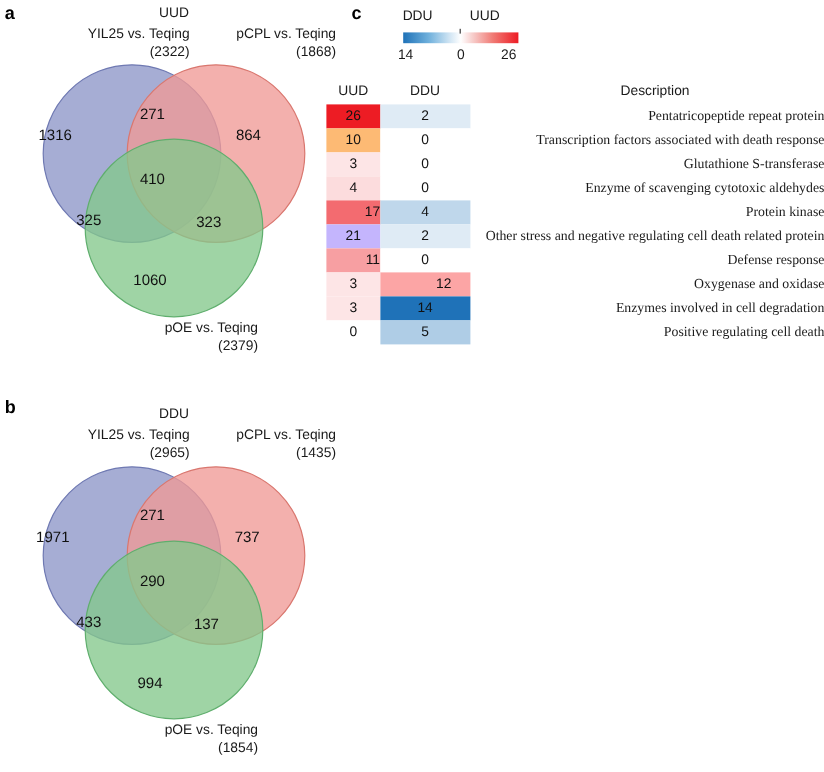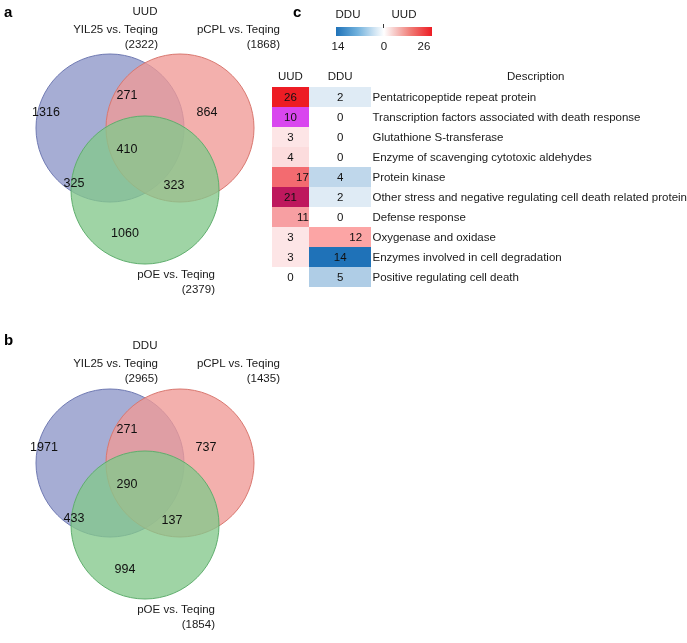--- a/index.html
+++ b/index.html
@@ -103,25 +103,26 @@
     vertical-align: middle;
     background-clip: padding-box;
   }
   td.num {
     width: 46px;
     text-align: center;
     font-size: 11.5px;
     color: #111111;
   }
   td.desc {
-    text-align: left;
-    padding-left: 1px;
-    white-space: nowrap;
-    font-size: 11.5px;
-    color: #1a1a1a;
+    text-align: right;
+    padding-left: 13px;
+    white-space: nowrap;
+    font-size: 11.5px;
+    color: #1a1a1a;
+    font-family: Liberation Serif, serif;
   }
   th.num-h { width: 46px; text-align: center; }
   th.desc-h { text-align: center; padding-left: 13px; }
 </style>
 </head>
 <body>
 
 <div class="figure">
 
   <div class="panel-label" style="left:4px; top:4px;">a</div>
@@ -221,41 +222,41 @@
         <th class="desc-h">Description</th>
       </tr>
     </thead>
     <tbody id="heat-body">
         <tr>
           <td class="num" style="background: rgb(237, 28, 36);">26</td>
           <td class="num" style="background: rgb(223, 235, 245);">2</td>
           <td class="desc">Pentatricopeptide repeat protein</td>
         </tr>
         <tr>
-          <td class="num" style="background: #d946ef;">10</td>
+          <td class="num" style="background: #fdba74;">10</td>
           <td class="num" style="background: rgb(255, 255, 255);">0</td>
           <td class="desc">Transcription factors associated with death response</td>
         </tr>
         <tr>
           <td class="num" style="background: rgb(253, 229, 230);">3</td>
           <td class="num" style="background: rgb(255, 255, 255);">0</td>
           <td class="desc">Glutathione S-transferase</td>
         </tr>
         <tr>
           <td class="num" style="background: rgb(252, 220, 221);">4</td>
           <td class="num" style="background: rgb(255, 255, 255);">0</td>
           <td class="desc">Enzyme of scavenging cytotoxic aldehydes</td>
         </tr>
         <tr>
           <td class="num" style="background: rgb(243, 107, 112); text-align: right;">17</td>
           <td class="num" style="background: rgb(191, 215, 235);">4</td>
           <td class="desc">Protein kinase</td>
         </tr>
         <tr>
-          <td class="num" style="background: #be185d;">21</td>
+          <td class="num" style="background: #c4b5fd;">21</td>
           <td class="num" style="background: rgb(223, 235, 245);">2</td>
           <td class="desc">Other stress and negative regulating cell death related protein</td>
         </tr>
         <tr>
           <td class="num" style="background: rgb(247, 159, 162); text-align: right;">11</td>
           <td class="num" style="background: rgb(255, 255, 255);">0</td>
           <td class="desc">Defense response</td>
         </tr>
         <tr>
           <td class="num" style="background: rgb(253, 229, 230);">3</td>

